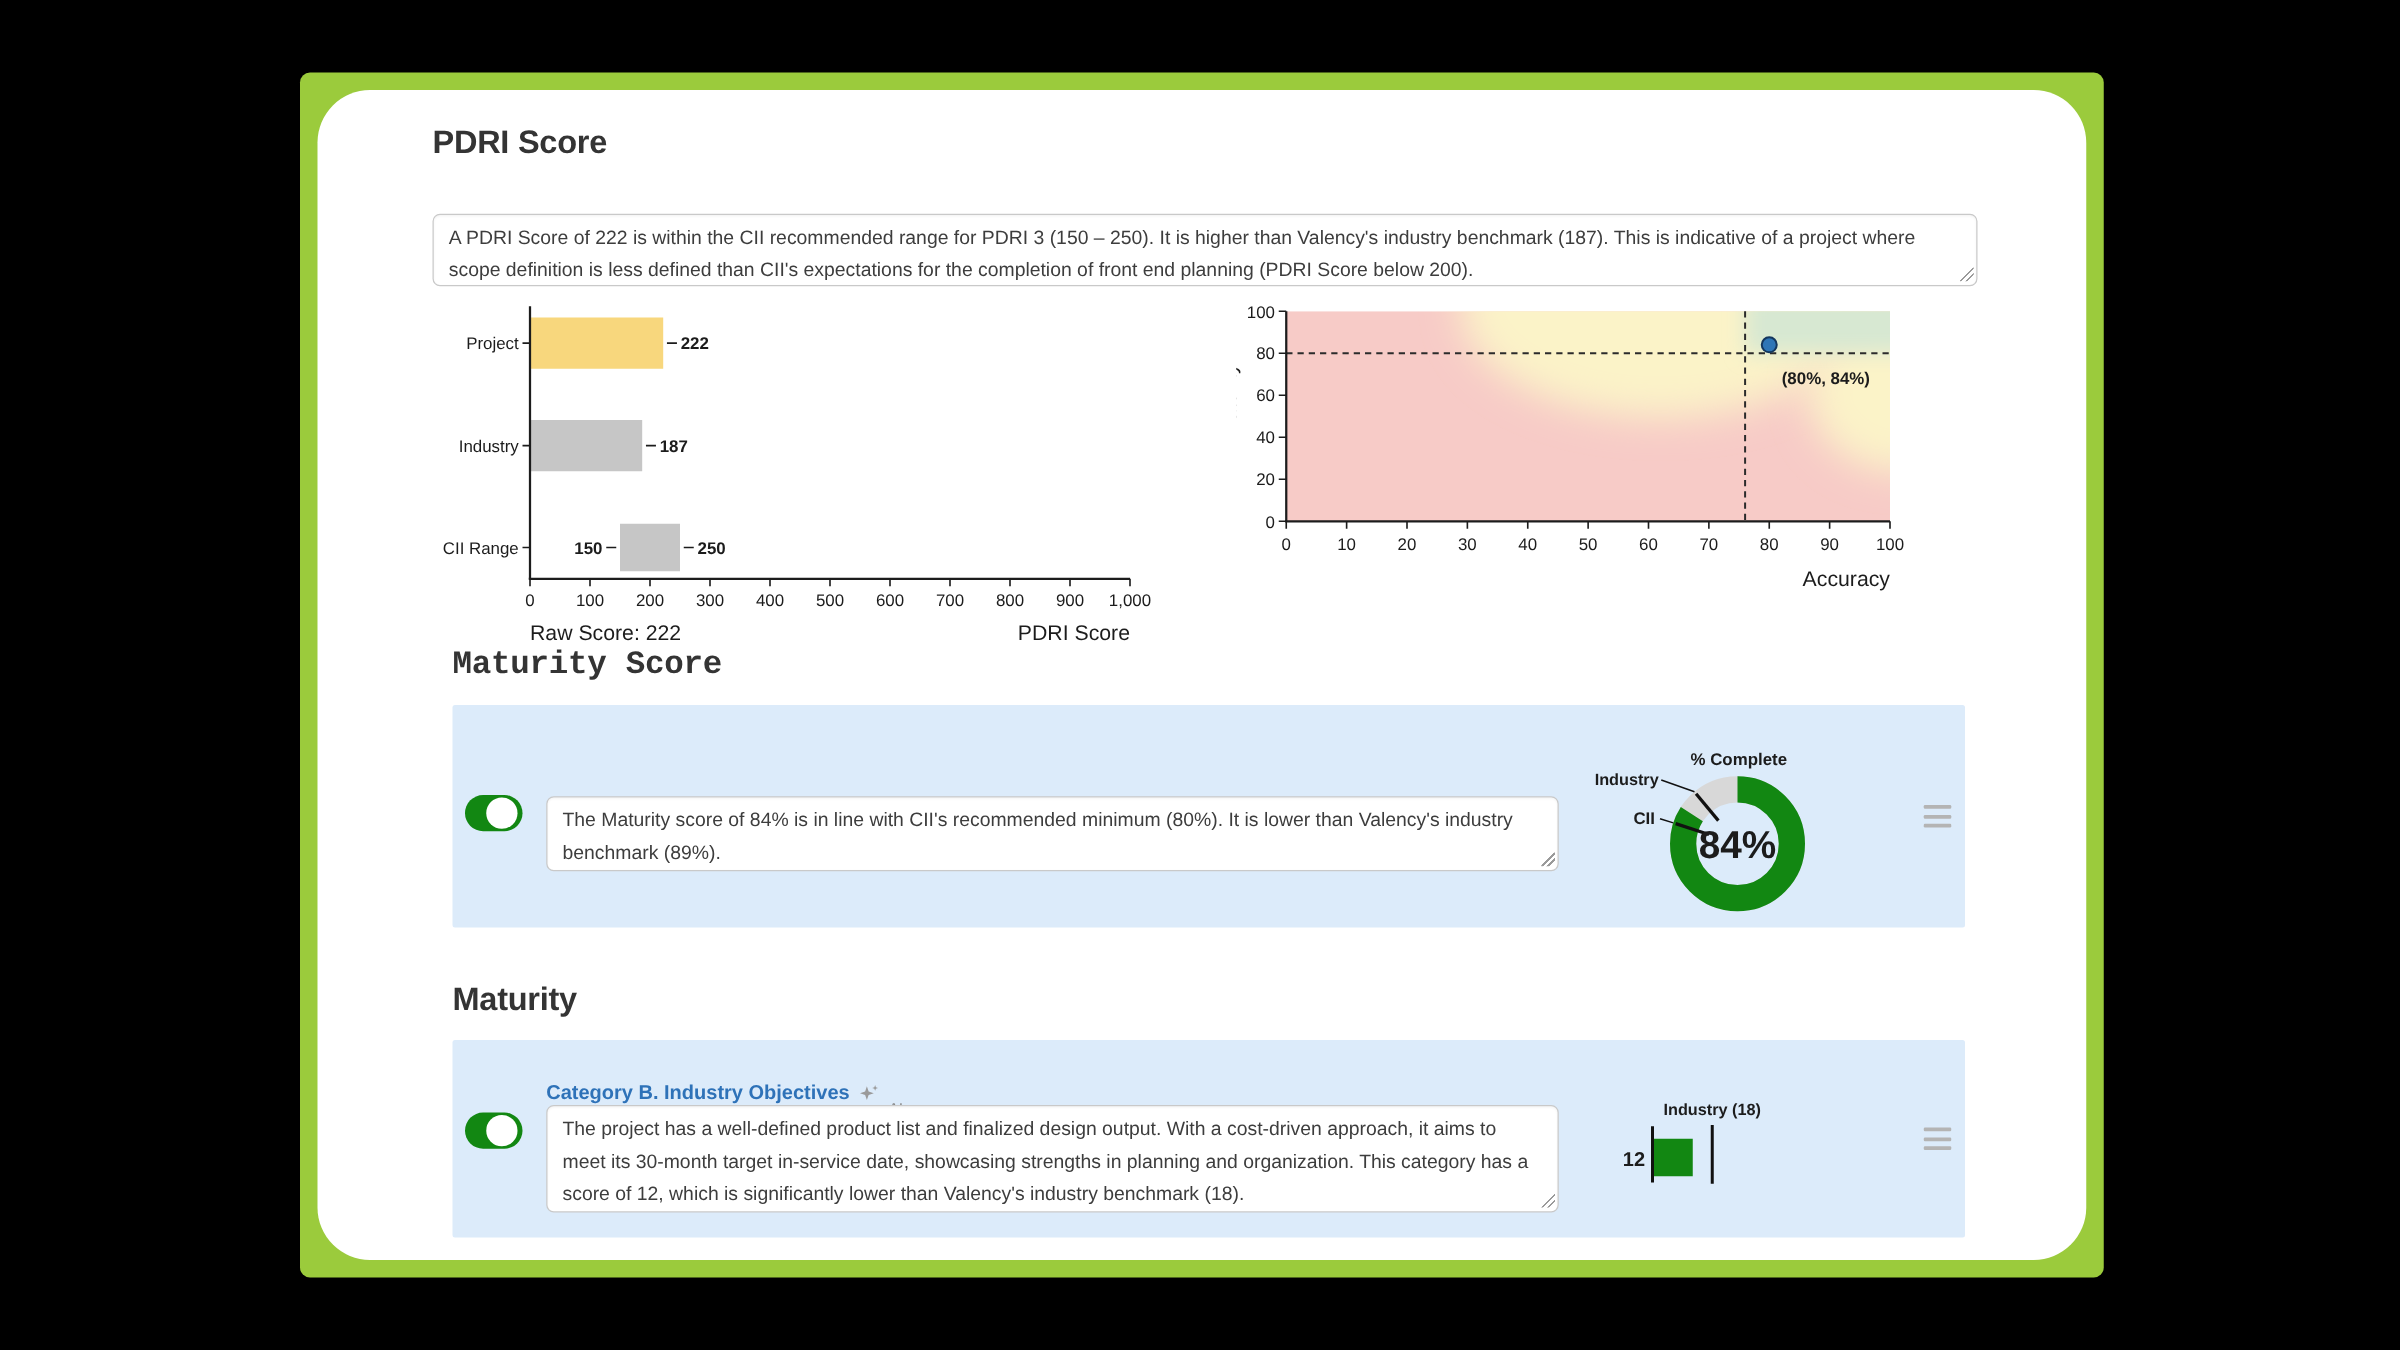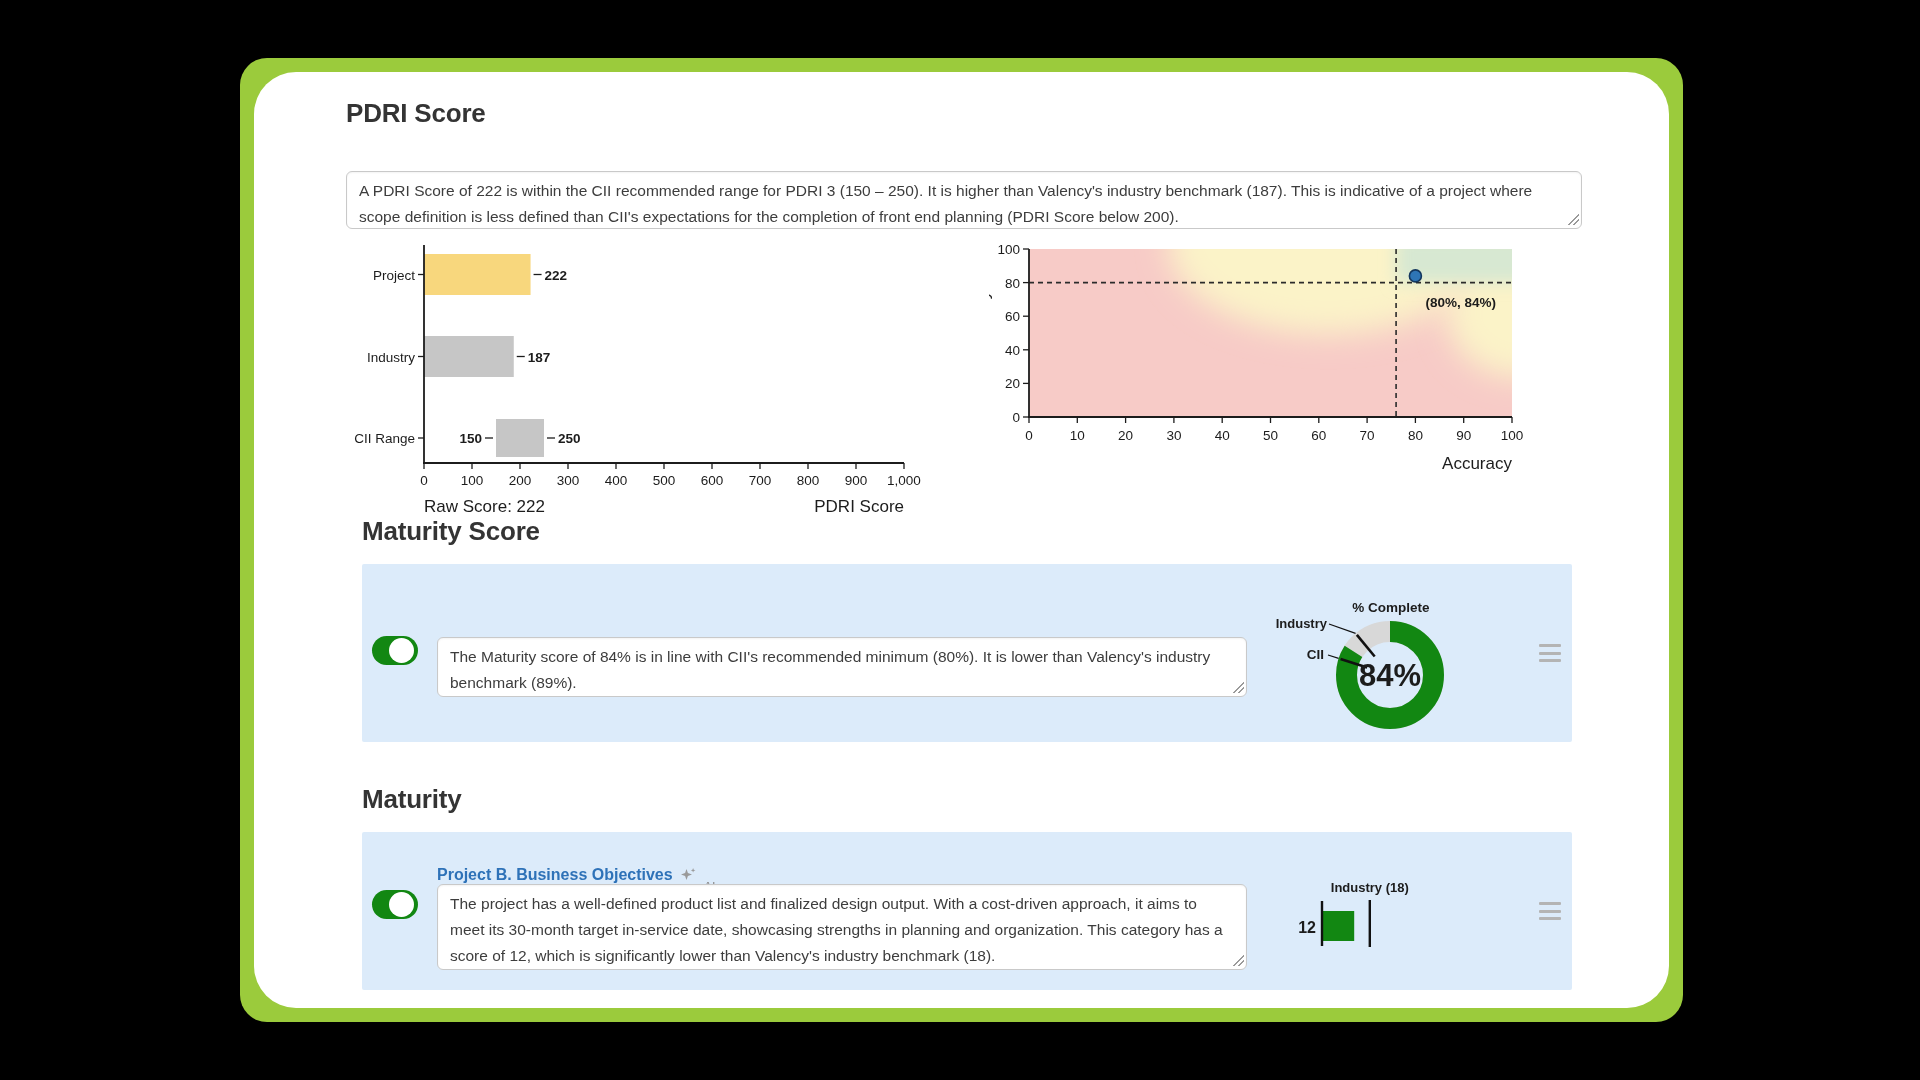--- a/index.html
+++ b/index.html
@@ -1,18 +1,18 @@
 <!DOCTYPE html>
 <html style="--frame: #9BCB3C; --panel: #DCEBFA; --accent: #128712; --link: #2E72B8;"><head>
 <meta charset="utf-8">
 <style>
   html,body{margin:0;padding:0;width:1920px;height:1080px;background:#000;overflow:hidden;
     font-family:"Liberation Sans",sans-serif;}
   .card{position:absolute;left:240px;top:58px;width:1443px;height:964px;
-    background:var(--frame,#9BCB3C);border-radius:27px;}
+    background:var(--frame,#9BCB3C);border-radius:8px;}
   .card-inner{position:absolute;left:14px;top:14px;right:14px;bottom:14px;
     background:#fff;border-radius:42px;}
   .abs{position:absolute;}
   h1,h2{margin:0;font-weight:700;color:#343434;font-size:26px;letter-spacing:-.2px;}
   .ta-wrap{position:absolute;}
   .ta-wrap::after{content:'';position:absolute;right:3px;bottom:4px;width:11px;height:11px;
     background:linear-gradient(135deg,transparent 0 48%,#9a9a9a 48% 56%,transparent 56% 70%,#9a9a9a 70% 78%,transparent 78%);
     pointer-events:none;}
   textarea{width:100%;height:100%;box-sizing:border-box;border:1px solid #c9c9c9;border-radius:6px;
     background:#fff;color:#3d3d3d;font-family:"Liberation Sans",sans-serif;font-size:15.5px;
@@ -141,21 +141,21 @@
         <line x1="474.7" x2="474.7" y1="173" y2="179" stroke="#1c1c1c" stroke-width="1.3"></line>
         <text x="474.7" y="196" font-size="13.5" text-anchor="middle">90</text>
         <line x1="523" x2="523" y1="173" y2="179" stroke="#1c1c1c" stroke-width="1.3"></line>
         <text x="523" y="196" font-size="13.5" text-anchor="middle">100</text>
         <text x="12" y="0" font-size="17" text-anchor="middle" transform="translate(0 89) rotate(-90)">Maturity</text>
         <text x="523" y="225" font-size="17" text-anchor="end">Accuracy</text>
         <circle cx="426.4" cy="31.880000000000006" r="6" fill="#2E75B6" stroke="#14375e" stroke-width="1.6"></circle>
         <text x="436.4" y="62.88000000000001" font-size="13.5" font-weight="700">(80%, 84%)</text>
       </svg>
 
-    <h2 class="abs" style="left:108px;top:444px;">Maturity Score</h2>
+    <h2 class="abs" style="left:108px;top:444px;font-family:Liberation Mono, monospace;">Maturity Score</h2>
     <div class="panel" style="left:108px;top:492px;width:1210px;height:178px;">
       <div class="toggle" style="left:10px;top:72px;">
         <span class="knob"></span>
       </div>
       <div class="ta-wrap" style="left:75px;top:73px;width:810px;height:60px;">
         <textarea spellcheck="false" style="">The Maturity score of 84% is in line with CII's recommended minimum (80%). It is lower than Valency's industry benchmark (89%).</textarea>
       </div>
       <svg class="abs" style="left:902px;top:30px;" width="200" height="145">
           <circle cx="126" cy="81" r="43.5" fill="none" stroke="#D8D8D8" stroke-width="21"></circle>
           <circle cx="126" cy="81" r="43.5" fill="none" stroke="#128712" stroke-width="21" stroke-dasharray="229.58759112434208 273.318560862312" transform="rotate(-90 126 81)"></circle>
@@ -171,21 +171,21 @@
       <div class="hamburger" style="left:1177px;top:80px;">
         <span></span>
           <span></span>
           <span></span>
       </div>
     </div>
 
     <h2 class="abs" style="left:108px;top:712px;">Maturity</h2>
     <div class="panel" style="left:108px;top:760px;width:1210px;height:158px;">
       <div class="cat-header" style="left:75px;top:24px;">
-        <span class="cat-title">Project B. Business Objectives</span>
+        <span class="cat-title">Category B. Industry Objectives</span>
         <svg width="17" height="17" viewBox="0 0 17 17">
           <path d="M6.5 2 L7.9 6.1 L12 7.5 L7.9 8.9 L6.5 13 L5.1 8.9 L1 7.5 L5.1 6.1 Z" fill="#9a9a9a"></path>
           <path d="M13.1 1 L13.7 2.7 L15.4 3.3 L13.7 3.9 L13.1 5.6 L12.5 3.9 L10.8 3.3 L12.5 2.7 Z" fill="#9a9a9a"></path>
         </svg>
         <span class="ai-label">AI summary</span>
       </div>
       <div class="toggle" style="left:10px;top:58px;">
         <span class="knob"></span>
       </div>
       <div class="ta-wrap" style="left:75px;top:52px;width:810px;height:86px;">

